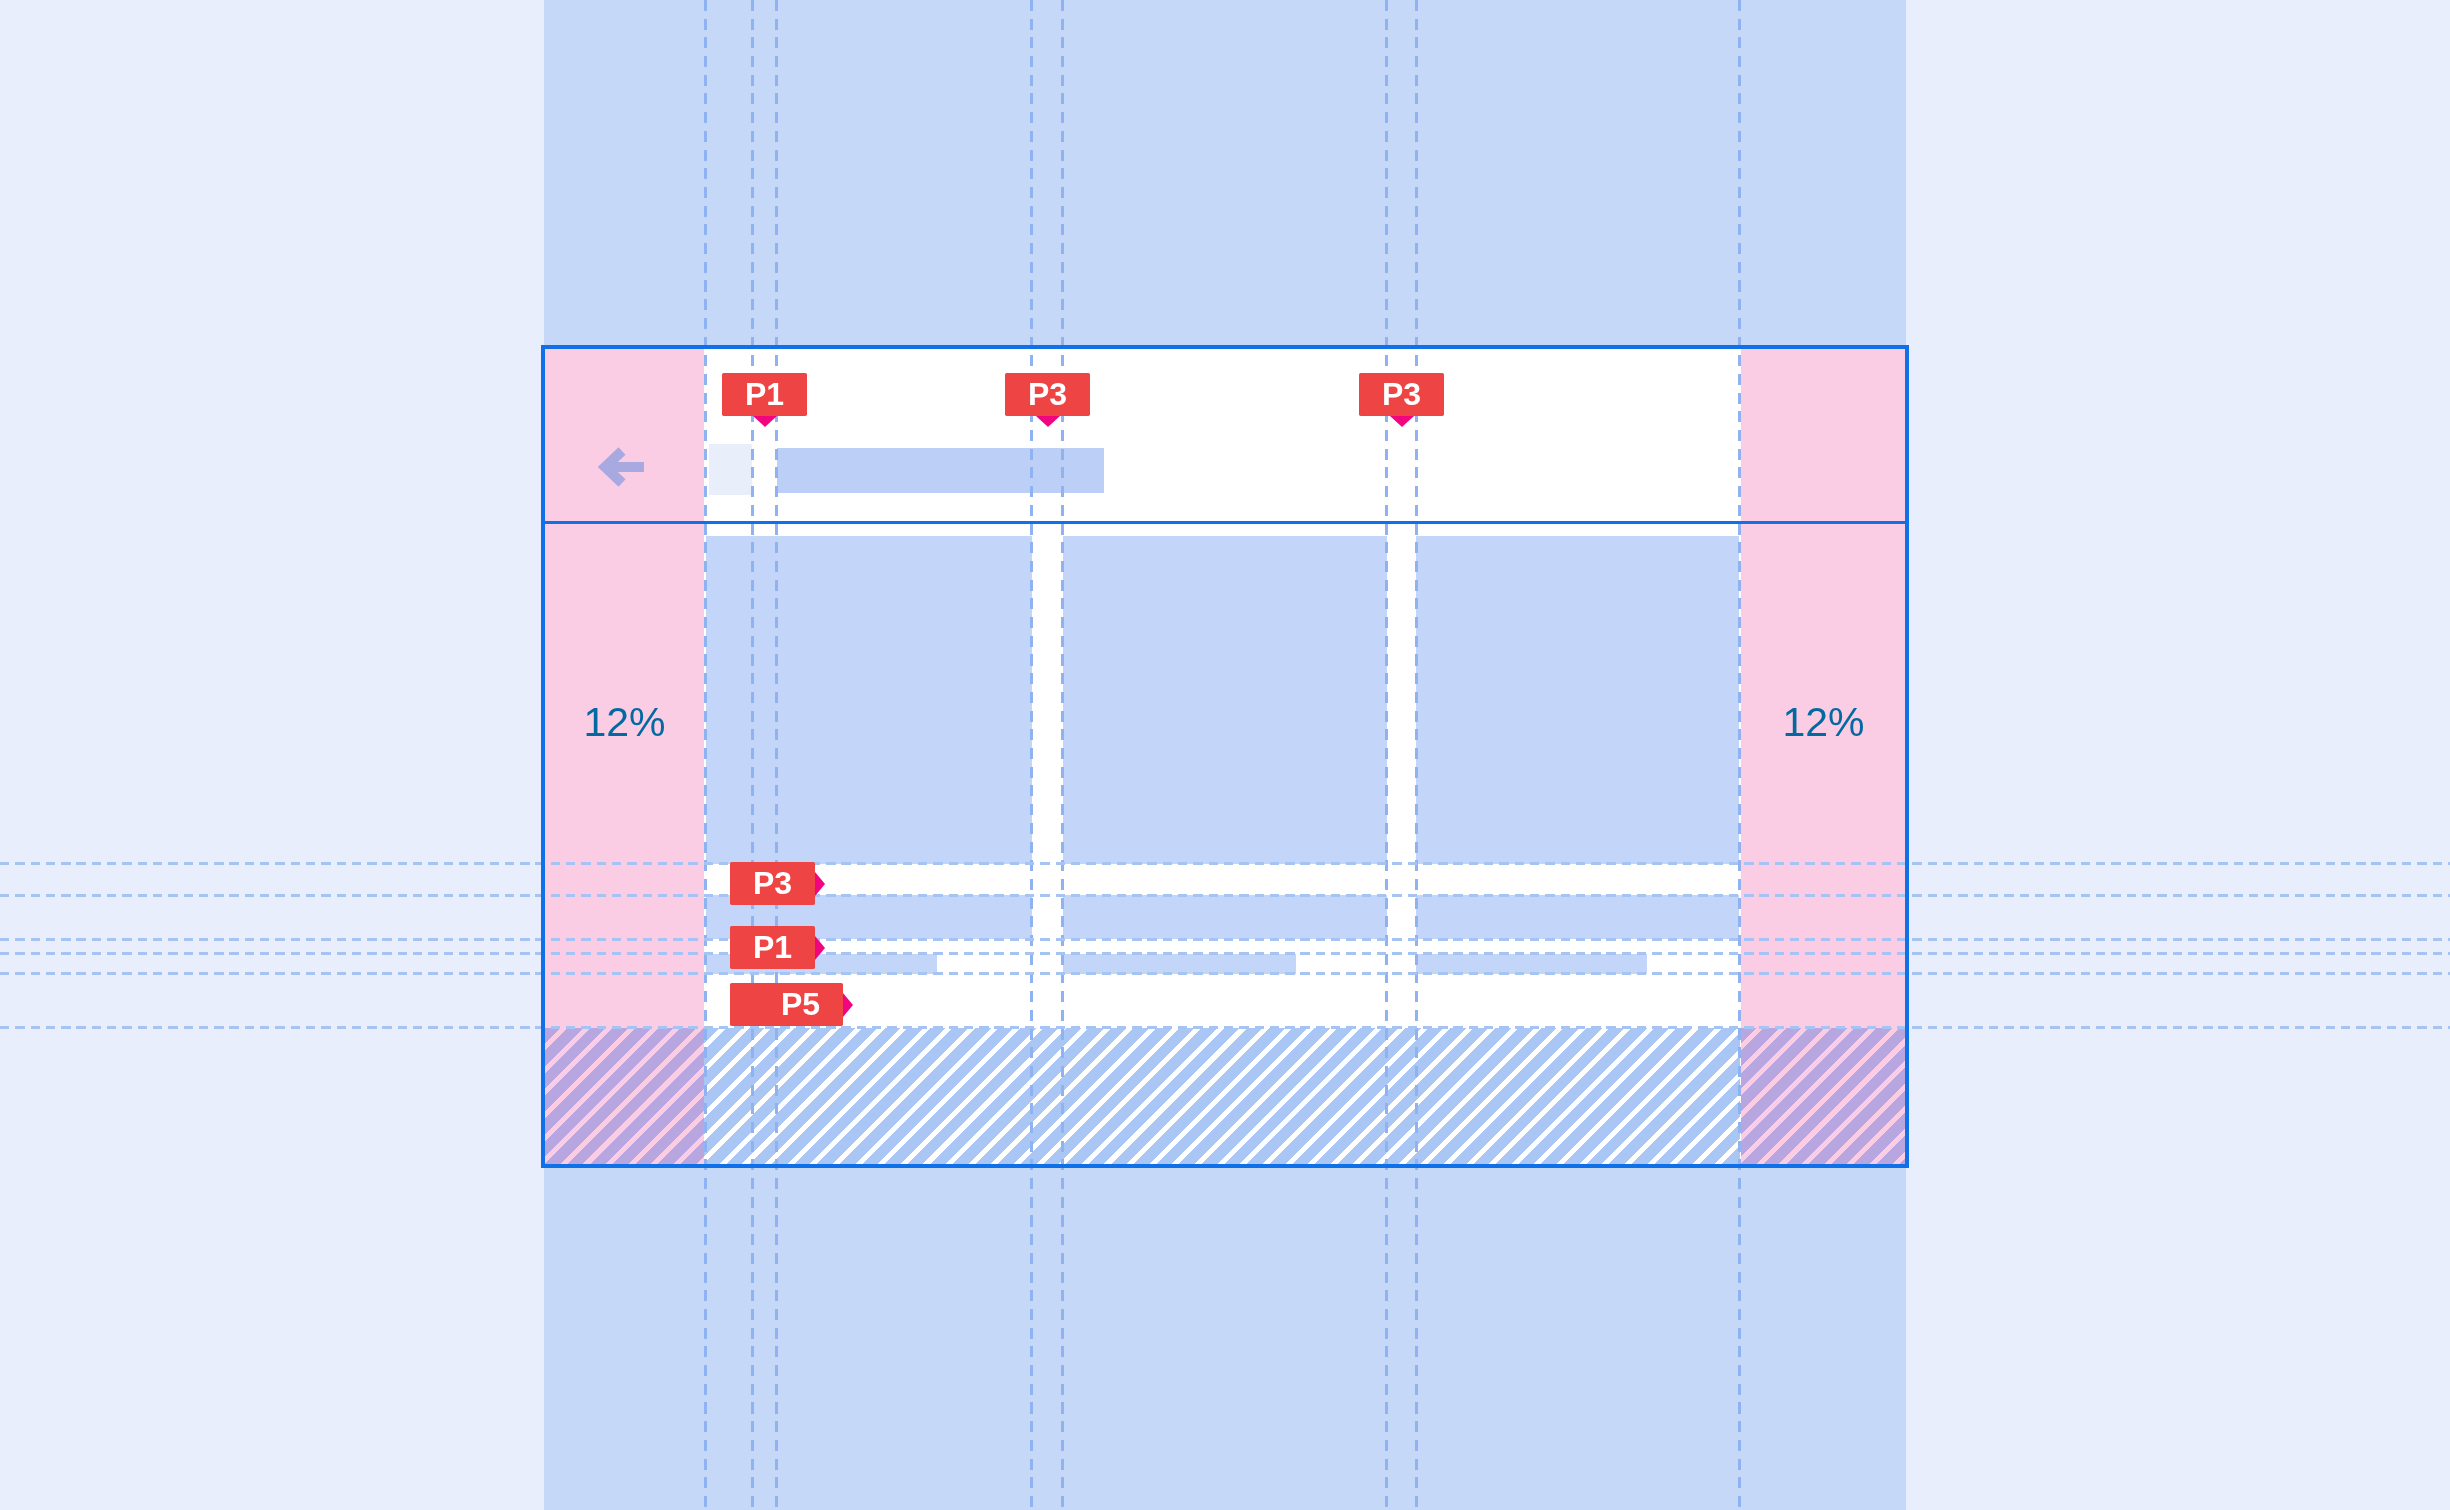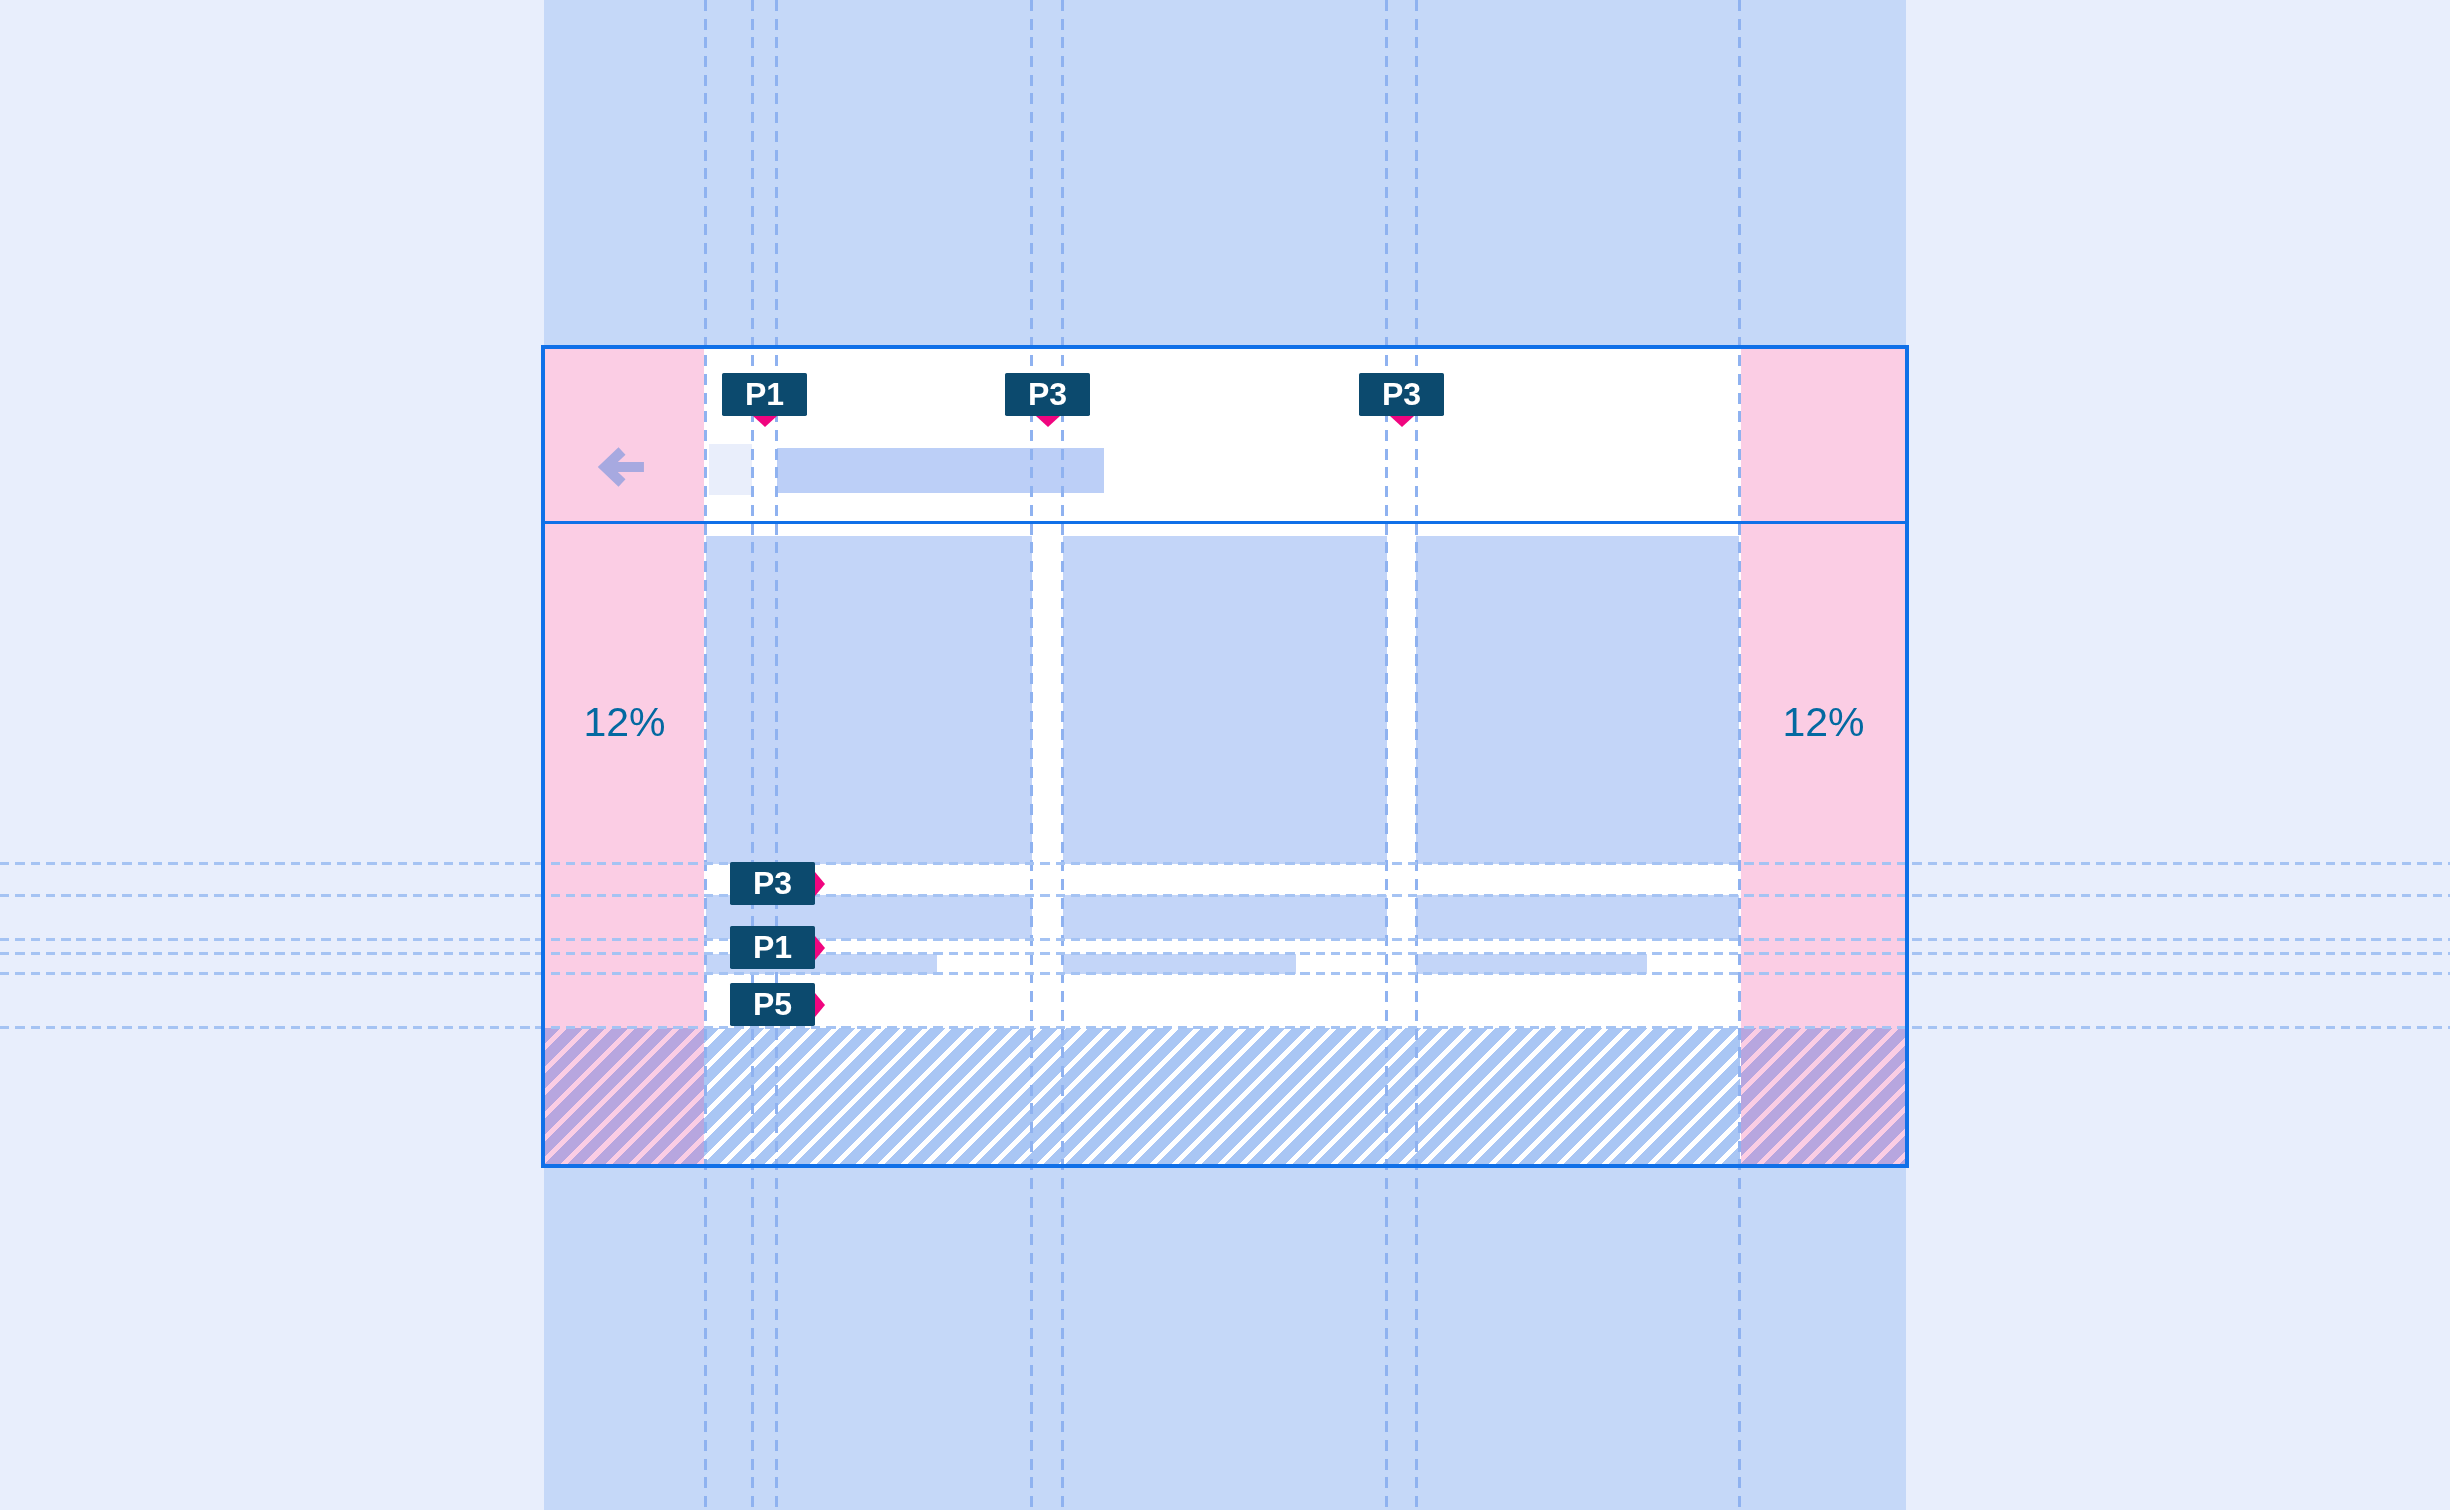--- a/index.html
+++ b/index.html
@@ -32,21 +32,21 @@
   .hatch-blue{background:repeating-linear-gradient(135deg,#A9C6F4 0 11px,#FFFFFF 11px 16px);}
   .hatch-pink{background:repeating-linear-gradient(135deg,#B7A6DF 0 11px,#FBCDE4 11px 16px);}
 
   
   .vline{top:0;height:1511px;width:3.4px;z-index:20;
     background:repeating-linear-gradient(180deg,#8FB2F0 0 11px,transparent 11px 18.7px);}
   .hline{left:0;width:2450px;height:3.4px;z-index:20;
     background:repeating-linear-gradient(90deg,#A5C3F3 0 9.4px,transparent 9.4px 15.3px);}
 
   
-  .chip{background:#0c4a6e;color:#FFFFFF;font-size:32px;font-weight:700;line-height:43px;
+  .chip{background:#ef4444;color:#FFFFFF;font-size:32px;font-weight:700;line-height:43px;
         width:85px;height:43px;text-align:center;z-index:60;border-radius:1.7px;}
   .chip.down::after{content:"";position:absolute;left:50%;top:100%;transform:translateX(-50%);
         border-left:12px solid transparent;border-right:12px solid transparent;border-top:11px solid #F0057F;}
   .chip.right::after{content:"";position:absolute;top:50%;left:100%;transform:translateY(-50%);
         border-top:12px solid transparent;border-bottom:12px solid transparent;border-left:10.2px solid #F0057F;}
 
   .pct{color:#0369a1;font-size:41px;font-weight:500;text-align:center;z-index:60;}
   .pct-left{left:545px;top:699px;width:159px;}
   .pct-right{left:1741px;top:699px;width:165px;}
 </style>
@@ -103,19 +103,19 @@
   <div class="abs hline" style="top:1026px;"></div>
 
   <div class="abs card-frame"></div>
 
   <div class="abs chip down" style="left:722px;top:373px;">P1</div>
   <div class="abs chip down" style="left:1005px;top:373px;">P3</div>
   <div class="abs chip down" style="left:1359px;top:373px;">P3</div>
 
   <div class="abs chip right" style="left:730px;top:862px;">P3</div>
   <div class="abs chip right" style="left:730px;top:926px;">P1</div>
-  <div class="abs chip right" style="left:730px;top:983px;">P5</div>
+  <div class="abs chip right" style="left:730px;top:983px;padding-left:28px;">P5</div>
 
   <div class="abs pct pct-left">12%</div>
   <div class="abs pct pct-right">12%</div>
 
 </div>
 
 
 </body></html>

